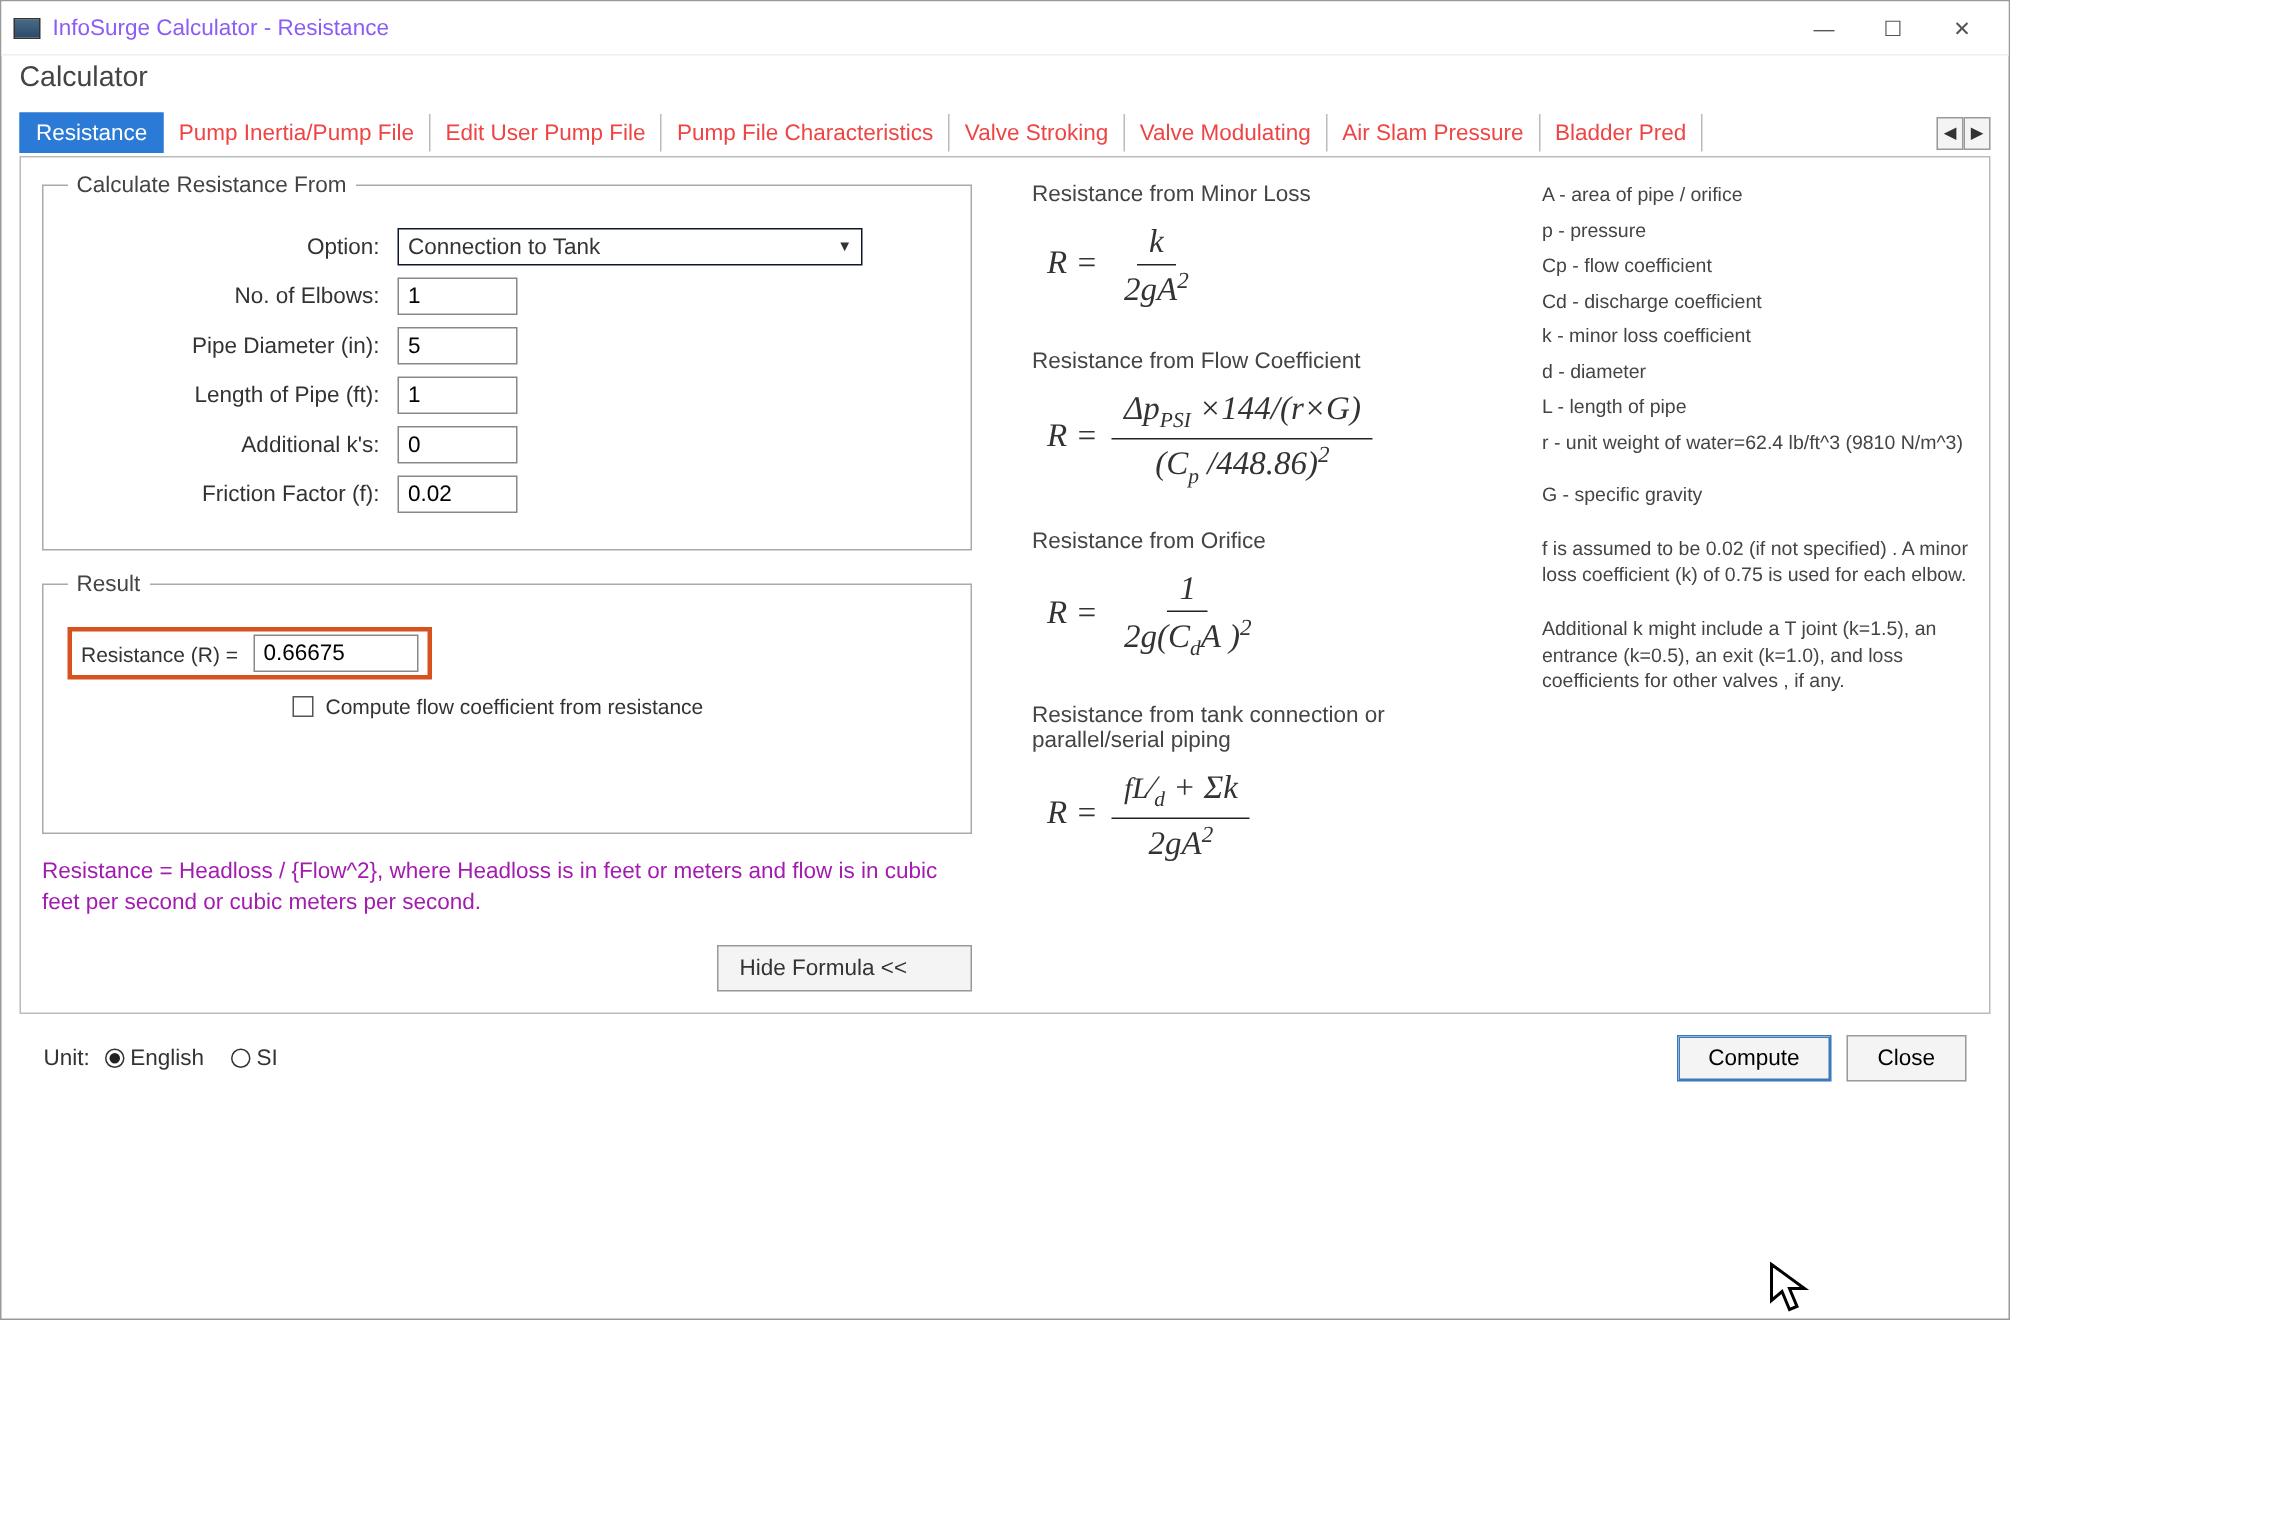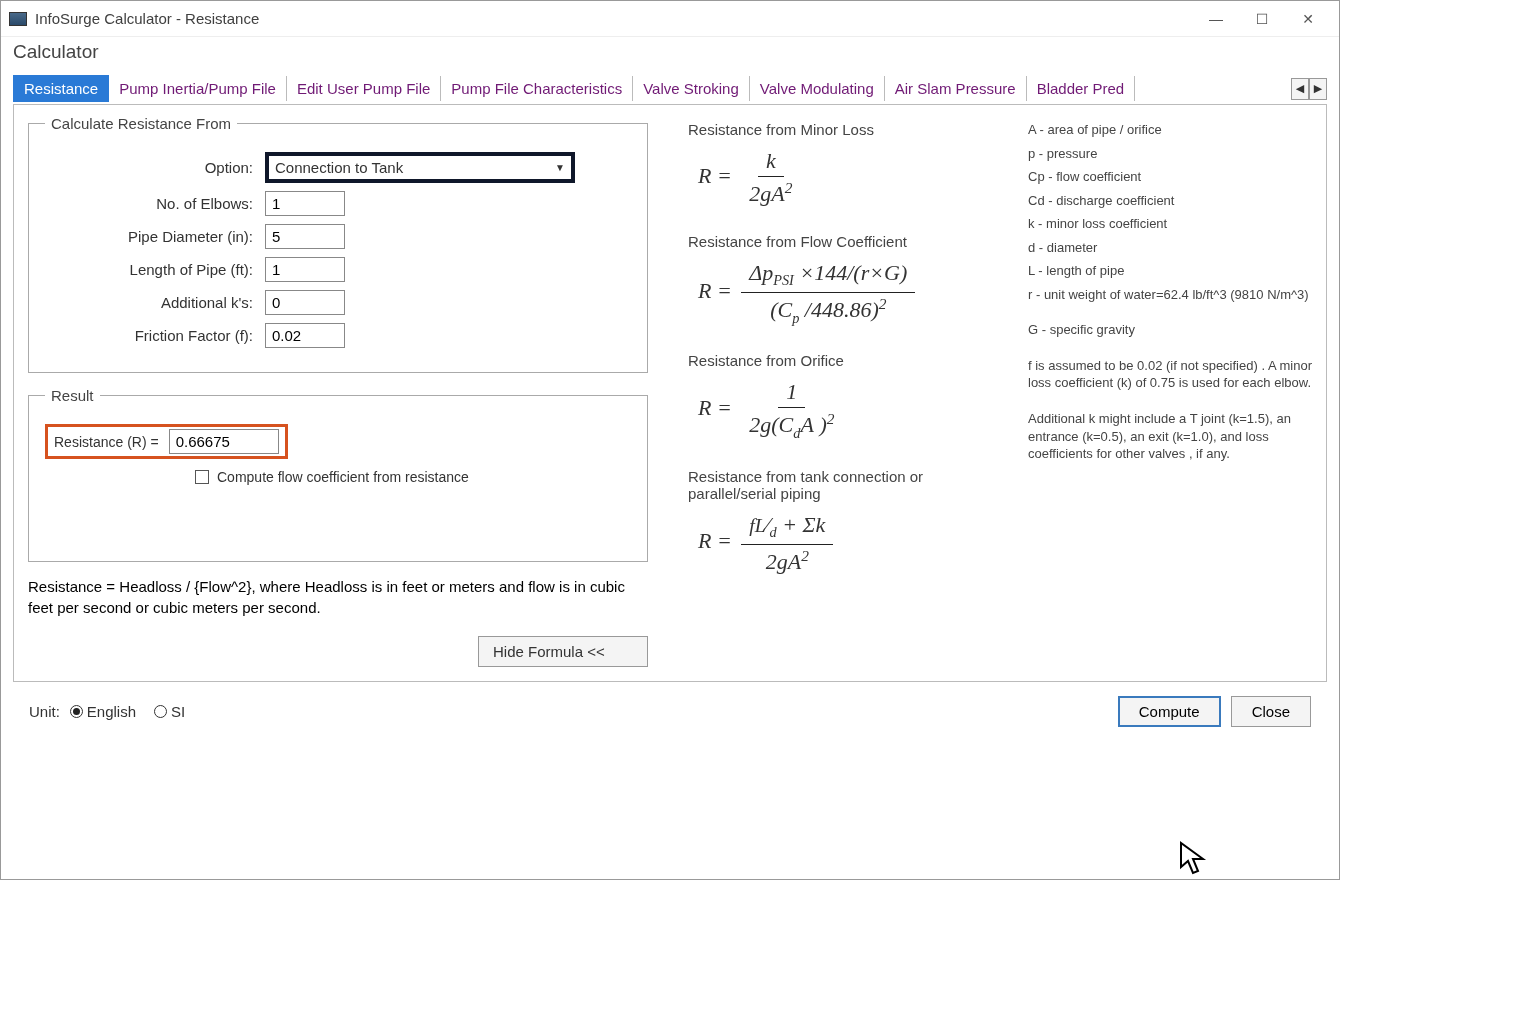--- a/index.html
+++ b/index.html
@@ -28,21 +28,21 @@
   border-bottom: 1px solid #eee;
 }
 .titlebar .app-icon {
   width: 18px; height: 14px;
   background: linear-gradient(#4a6a8a, #2a4a6a);
   margin-right: 8px;
   border: 1px solid #333;
 }
 .titlebar .title-text {
   flex: 1;
-  color: #404040;
+  color: #8b5cf6;
   font-size: 15px;
 }
 .winbtns { display: flex; gap: 0; }
 .winbtn {
   width: 46px; height: 30px;
   display: flex; align-items: center; justify-content: center;
   color: #555;
   font-size: 14px;
   cursor: pointer;
 }
@@ -56,21 +56,21 @@
 }
 .tabs-row {
   display: flex;
   align-items: center;
   border-bottom: none;
   position: relative;
 }
 .tab {
   padding: 4px 10px;
   font-size: 15px;
-  color: #701a75;
+  color: #ef4444;
   border-right: 1px solid #bbb;
   cursor: pointer;
   white-space: nowrap;
 }
 .tab.active {
   background: #2a7ad6;
   color: #fff;
   border: 1px solid #2a7ad6;
 }
 .tab-scroll {
@@ -122,21 +122,21 @@
 }
 .text-input {
   border: 1px solid #888;
   padding: 3px 6px;
   font-size: 15px;
   width: 80px;
   background: #fff;
 }
 .text-input.wide { width: 110px; }
 .combo {
-  border: 4px solid #0f172a;
+  border: 1px solid #0f172a;
   padding: 3px 6px;
   font-size: 15px;
   width: 310px;
   background: #fff;
   display: flex;
   justify-content: space-between;
   align-items: center;
   cursor: pointer;
 }
 .combo-arrow {
@@ -156,21 +156,21 @@
   margin-top: 10px;
 }
 .checkbox {
   width: 14px; height: 14px;
   border: 1px solid #555;
   margin-right: 8px;
   background: #fff;
   cursor: pointer;
 }
 .note-text {
-  color: #000000;
+  color: #a21caf;
   font-size: 15px;
   line-height: 1.4;
   margin-top: 8px;
   max-width: 600px;
 }
 .hide-formula-btn {
   border: 1px solid #999;
   background: #f4f4f4;
   padding: 6px 14px;
   font-size: 15px;

